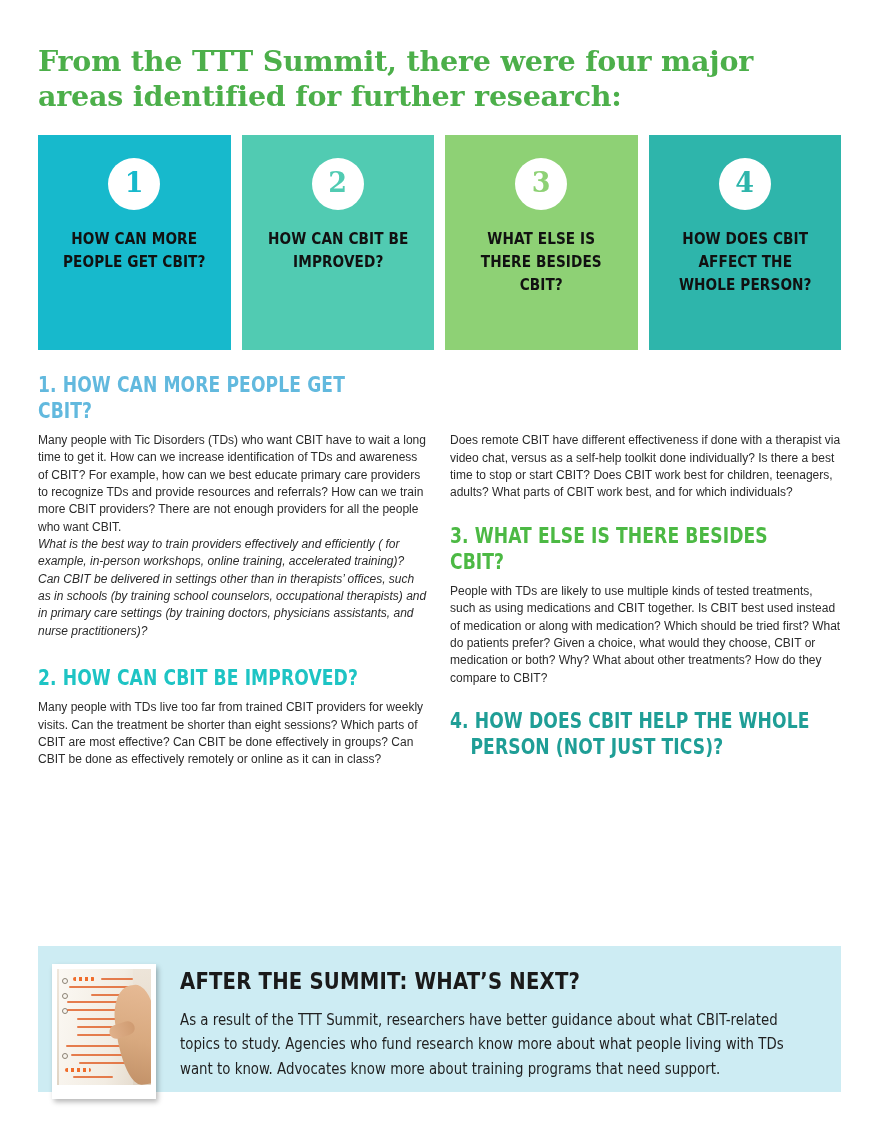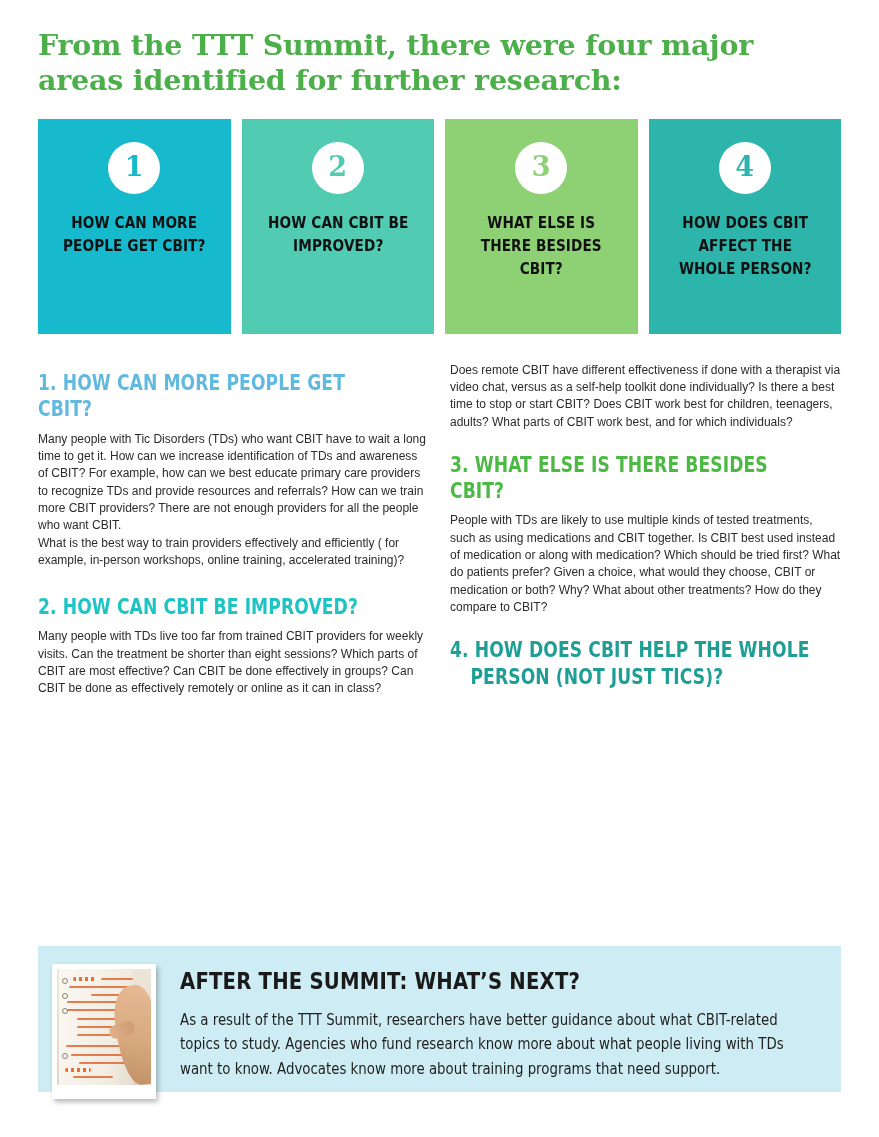--- a/index.html
+++ b/index.html
@@ -25,21 +25,21 @@
   }
 
   
   .title {
     font-family: "DejaVu Serif", "Liberation Serif", serif;
     font-weight: bold;
     font-size: 28.5px;
     line-height: 1.22;
     color: #4caf4a;
     letter-spacing: -0.2px;
-    padding-top: 28px;
+    padding-top: 44px;
     max-width: 760px;
   }
 
   
   .boxes {
     display: flex;
     gap: 11px;
     margin-top: 21px;
     height: 215px;
   }
@@ -101,21 +101,21 @@
   }
   h2.section-head.indent-wrap { padding-left: 0; }
   h2.section-head .wrap-line { display: block; padding-left: 22px; }
 
   p.body-copy {
     font-size: 12px;
     line-height: 1.445;
     color: #2b2b2b;
     margin-bottom: 0;
   }
-  p.body-copy + p.body-copy { margin-top: 0; }
+  p.body-copy + p.body-copy { margin-top: 0; font-style: italic; }
   .gap-before { margin-top: 25px; }
   .gap-before-sm { margin-top: 21px; }
 
   
   .callout {
     position: absolute;
     left: 38px;
     right: 38px;
     top: 946px;
     height: 146px;
@@ -240,20 +240,21 @@
     </div>
 
   </div>
 
   <div class="columns">
 
     <div class="col col-left">
       <h2 class="section-head" style="color:#62b9de;">1. HOW CAN MORE PEOPLE GET CBIT?</h2>
       <p class="body-copy">Many people with Tic Disorders (TDs) who want CBIT have to wait a long time to get it. How can we increase identification of TDs and awareness of CBIT? For example, how can we best educate primary care providers to recognize TDs and provide resources and referrals? How can we train more CBIT providers? There are not enough providers for all the people who want CBIT.</p>
       <p class="body-copy">What is the best way to train providers effectively and efficiently ( for example, in-person workshops, online training, accelerated training)?</p>
+      <p class="body-copy">Can CBIT be delivered in settings other than in therapists’ offices, such as in schools (by training school counselors, occupational therapists) and in primary care settings  (by training doctors, physicians assistants, and nurse practitioners)?</p>
 
       <h2 class="section-head gap-before" style="color:#1ec4c4;">2. HOW CAN CBIT BE IMPROVED?</h2>
       <p class="body-copy">Many people with TDs live too far from trained CBIT providers for weekly visits. Can the treatment be shorter than eight sessions? Which parts of CBIT are most effective? Can CBIT be done effectively in groups? Can CBIT be done as effectively remotely or online as it can in class?</p>
     </div>
 
     <div class="col col-right">
       <p class="body-copy">Does remote CBIT have different effectiveness if done with a therapist via video chat, versus as a self-help toolkit done individually? Is there a best time to stop or start CBIT? Does CBIT work best for children, teenagers, adults? What parts of CBIT work best, and for which individuals?</p>
 
       <h2 class="section-head gap-before-sm" style="color:#4cb944;">3. WHAT ELSE IS THERE BESIDES CBIT?</h2>
       <p class="body-copy">People with TDs are likely to use multiple kinds of tested treatments, such as using medications and CBIT together. Is CBIT best used instead of medication or along with medication? Which should be tried first? What do patients prefer? Given a choice, what would they choose, CBIT or medication or both? Why? What about other treatments? How do they compare to CBIT?</p>

